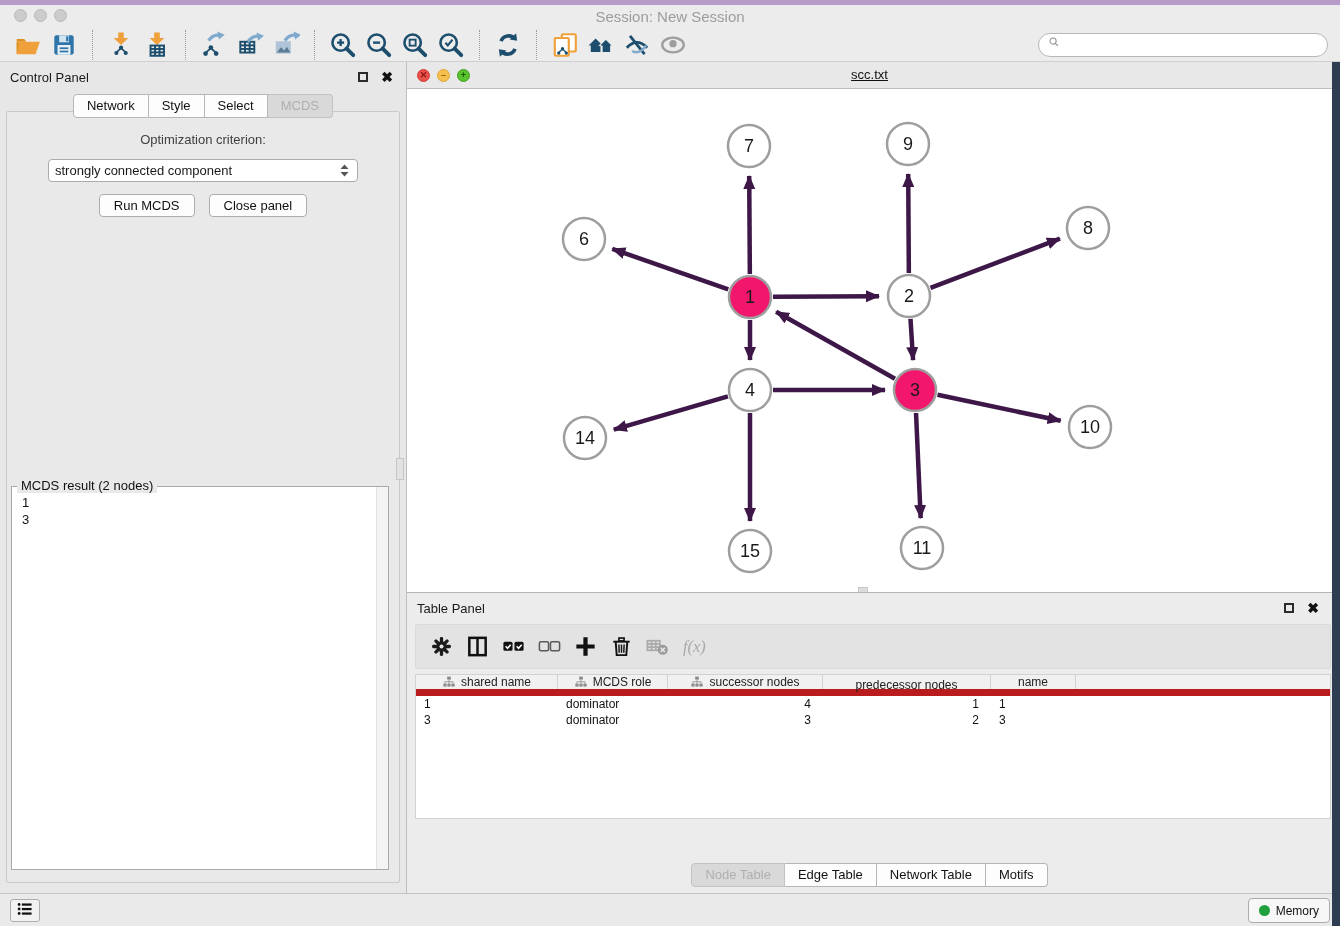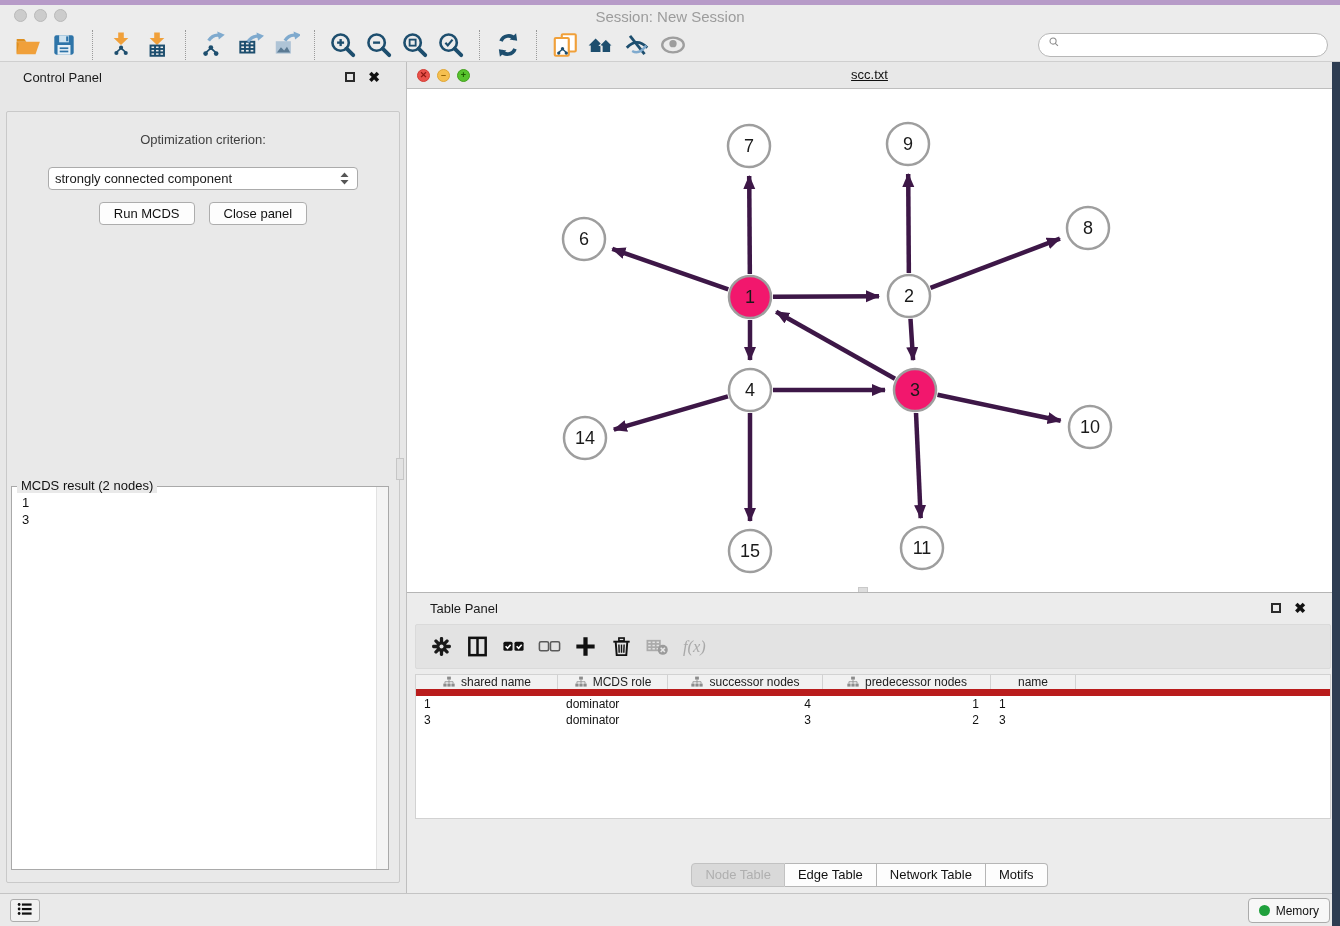--- a/index.html
+++ b/index.html
@@ -24,37 +24,37 @@
   .tbtn svg { width:28px; height:28px; }
   .tsep { width:0; height:30px; border-left:1px dotted #9A9A9A; margin:0 10px; }
   .searchbox { margin-left:auto; margin-right:2px; width:290px; height:24px; background:#fff;
                border:1px solid #B7B7B7; border-radius:13px; display:flex; align-items:center; padding:0 8px; }
   .searchbox svg { width:15px; height:15px; }
   .searchbox input { border:none; outline:none; flex:1; font-size:12px; background:transparent; font-family:"Liberation Sans",sans-serif; }
 
   
   .control-panel { position:absolute; left:0; top:62px; width:407px; bottom:33px;
                    background:#E7E7E7; border-right:1px solid #BFBFBF; }
-  .panel-header { height:30px; display:flex; align-items:center; padding:0 23px; font-size:13px; color:#1a1a1a; }
+  .panel-header { height:30px; display:flex; align-items:center; padding:0 10px; font-size:13px; color:#1a1a1a; }
   .panel-header .spacer { flex:1; }
   .mini-btn { width:18px; height:18px; display:flex; align-items:center; justify-content:center; margin-left:6px; }
   .float-sq { width:10px; height:10px; border:2px solid #2b2b2b; }
   .close-x { font-size:14px; font-weight:bold; color:#111; line-height:1; }
 
   .cp-tabs { display:flex; justify-content:center; margin-top:2px; position:relative; z-index:2; }
   .tab { background:#FDFDFD; border:1px solid #B6B6B6; border-left-width:0; padding:3px 13px 4px;
          font-size:13px; color:#111; }
   .tab:first-child { border-left-width:1px; border-top-left-radius:4px; border-bottom-left-radius:4px; }
   .tab:last-child { border-top-right-radius:4px; border-bottom-right-radius:4px; }
   .tab.active { background:#D9D9D9; color:#AFAFAF; border-color:#C2C2C2; }
 
   .cp-content { position:absolute; left:6px; right:6px; top:49px; bottom:10px;
                 background:#E9E9E9; border:1px solid #C9C9C9; border-radius:2px; }
   .opt-label { text-align:center; font-size:13px; margin-top:20px; color:#404040; }
-  .opt-select { margin:20px auto 0; width:310px; height:23px; background:#fff; border:1px solid #ABABAB;
+  .opt-select { margin:12px auto 0; width:310px; height:23px; background:#fff; border:1px solid #ABABAB;
                 border-radius:4px; display:flex; align-items:center; padding:0 6px; font-size:13px; }
   .opt-select .sel-text { flex:1; }
   .opt-select svg { width:13px; height:17px; }
   .cp-buttons { display:flex; justify-content:center; gap:14px; margin-top:12px; }
   .push-btn { background:#FDFDFD; border:1px solid #ADADAD; border-radius:4px; padding:3px 14px;
               font-size:13px; color:#111; font-family:"Liberation Sans",sans-serif; }
 
   .mcds-box { position:absolute; left:4px; right:10px; top:374px; bottom:12px;
               background:#fff; border:1px solid #A9A9A9; }
   .mcds-legend { position:absolute; top:-9px; left:5px; background:#E9E9E9; padding:0 4px;
@@ -295,20 +295,26 @@
   <div class="panel-header">
     <span>Control Panel</span>
     <span class="spacer"></span>
     <span class="mini-btn">
         <span class="float-sq"></span>
       </span>
     <span class="mini-btn">
         <span class="close-x">✖</span>
       </span>
   </div>
+  <div class="cp-tabs" id="cp-tabs">
+      <div class="tab">Network</div>
+      <div class="tab">Style</div>
+      <div class="tab">Select</div>
+      <div class="tab active">MCDS</div>
+    </div>
   <div class="cp-content">
     <div class="opt-label">Optimization criterion:</div>
     <div class="opt-select">
       <span class="sel-text">strongly connected component</span>
       <svg viewBox="0 0 13 17">
         <path d="M2.5 7 L6.5 2.5 L10.5 7 Z" fill="#555"></path>
         <path d="M2.5 10 L6.5 14.5 L10.5 10 Z" fill="#555"></path>
       </svg>
     </div>
     <div class="cp-buttons">
@@ -513,21 +519,21 @@
             <g fill="#8B8B8B">
               <rect x="9.5" y="3" width="7" height="5.5"></rect>
               <rect x="2.5" y="16" width="6" height="5.5"></rect>
               <rect x="10" y="16" width="6" height="5.5"></rect>
               <rect x="17.5" y="16" width="6" height="5.5"></rect>
             </g>
             <path d="M13 8.5 V12.5 M5.5 16 V12.5 H20.5 V16 M13 12.5 V16" stroke="#8B8B8B" stroke-width="1.5" fill="none"></path>
           </svg>
           <span>successor nodes</span>
         </div>
-        <div class="th" style="width: 168px;">
+        <div class="th" style="width: 168px; flex-direction: column;">
           <svg viewBox="0 0 26 26">
             <g fill="#8B8B8B">
               <rect x="9.5" y="3" width="7" height="5.5"></rect>
               <rect x="2.5" y="16" width="6" height="5.5"></rect>
               <rect x="10" y="16" width="6" height="5.5"></rect>
               <rect x="17.5" y="16" width="6" height="5.5"></rect>
             </g>
             <path d="M13 8.5 V12.5 M5.5 16 V12.5 H20.5 V16 M13 12.5 V16" stroke="#8B8B8B" stroke-width="1.5" fill="none"></path>
           </svg>
           <span>predecessor nodes</span>

